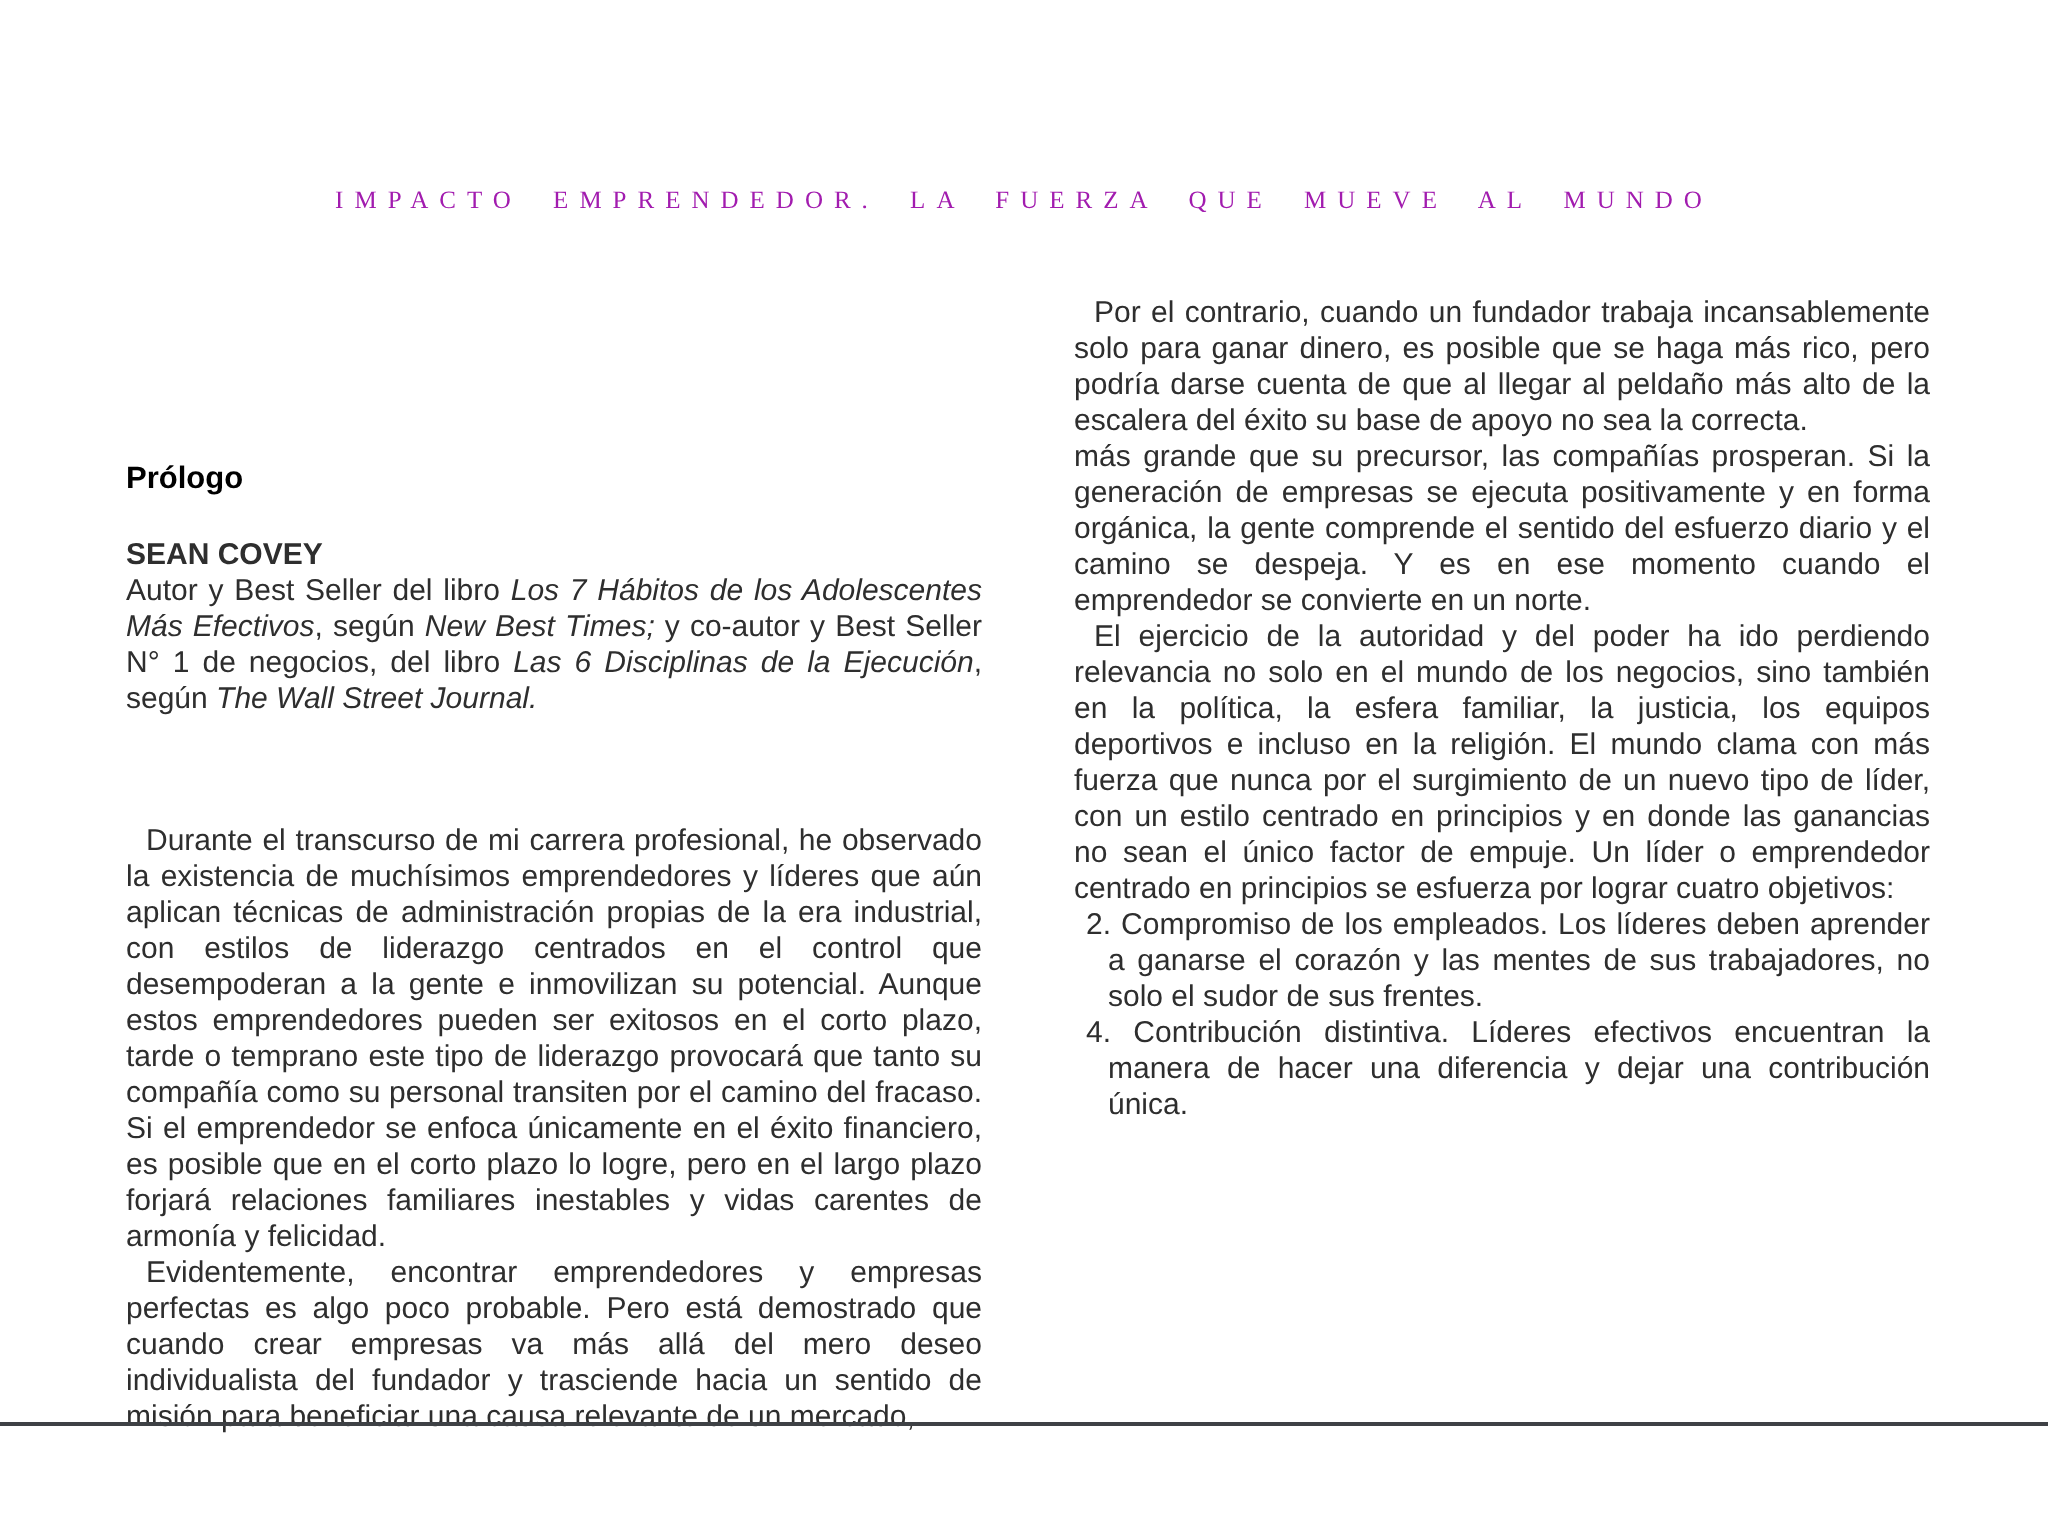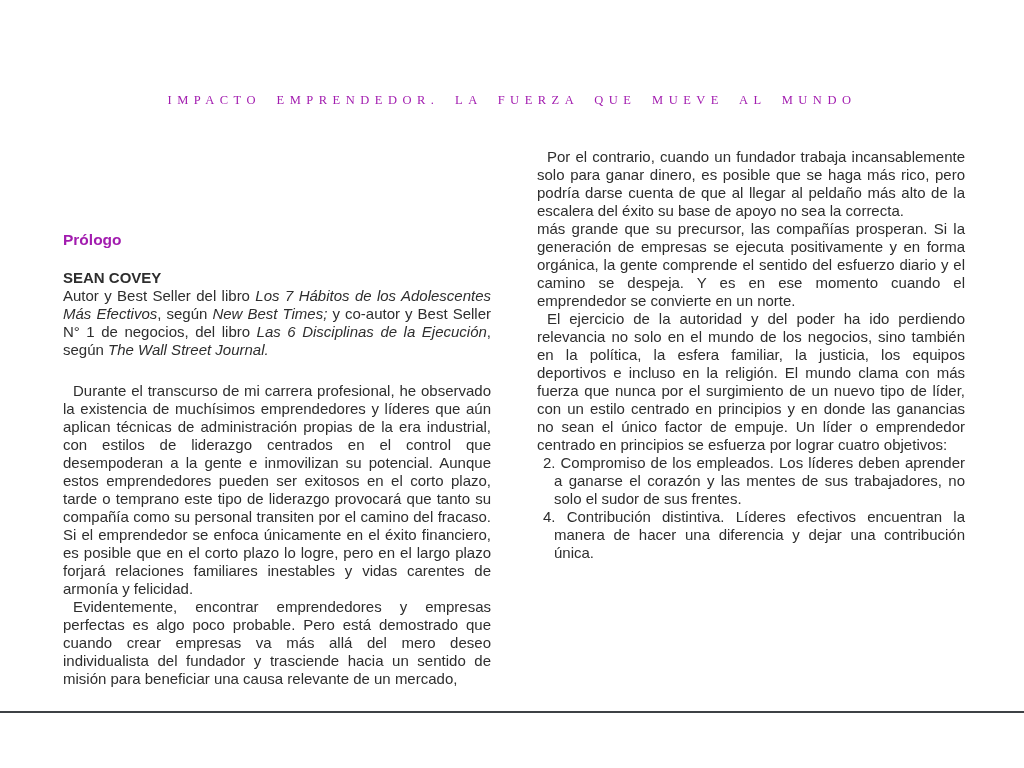--- a/index.html
+++ b/index.html
@@ -37,32 +37,32 @@
     text-align: justify;
     color: #2e2e2e;
   }
   .col-left  { left: 63px;  top: 231px; }
   .col-right { left: 537px; top: 148px; }
   .prologue-title {
     margin: 0 0 20px 0;
     font-size: 15.5px;
     font-weight: bold;
     line-height: 18px;
-    color: #a21caf;
+    color: #000000;
     text-align: left;
   }
   .author-name {
     margin: 0;
     font-weight: bold;
   }
   .bio { margin: 0; }
   .bio .it { font-style: italic; }
   p.body { margin: 0; }
   p.body.indent { text-indent: 10px; }
-  p.body.gap-top { margin-top: 23px; }
+  p.body.gap-top { margin-top: 53px; }
   .objectives { margin: 0; }
   .objective {
     margin: 0 0 0 6px;
     padding-left: 11px;
     text-indent: -11px;
     text-align: justify;
   }
   .bottom-rule {
     position: absolute;
     left: 0;

